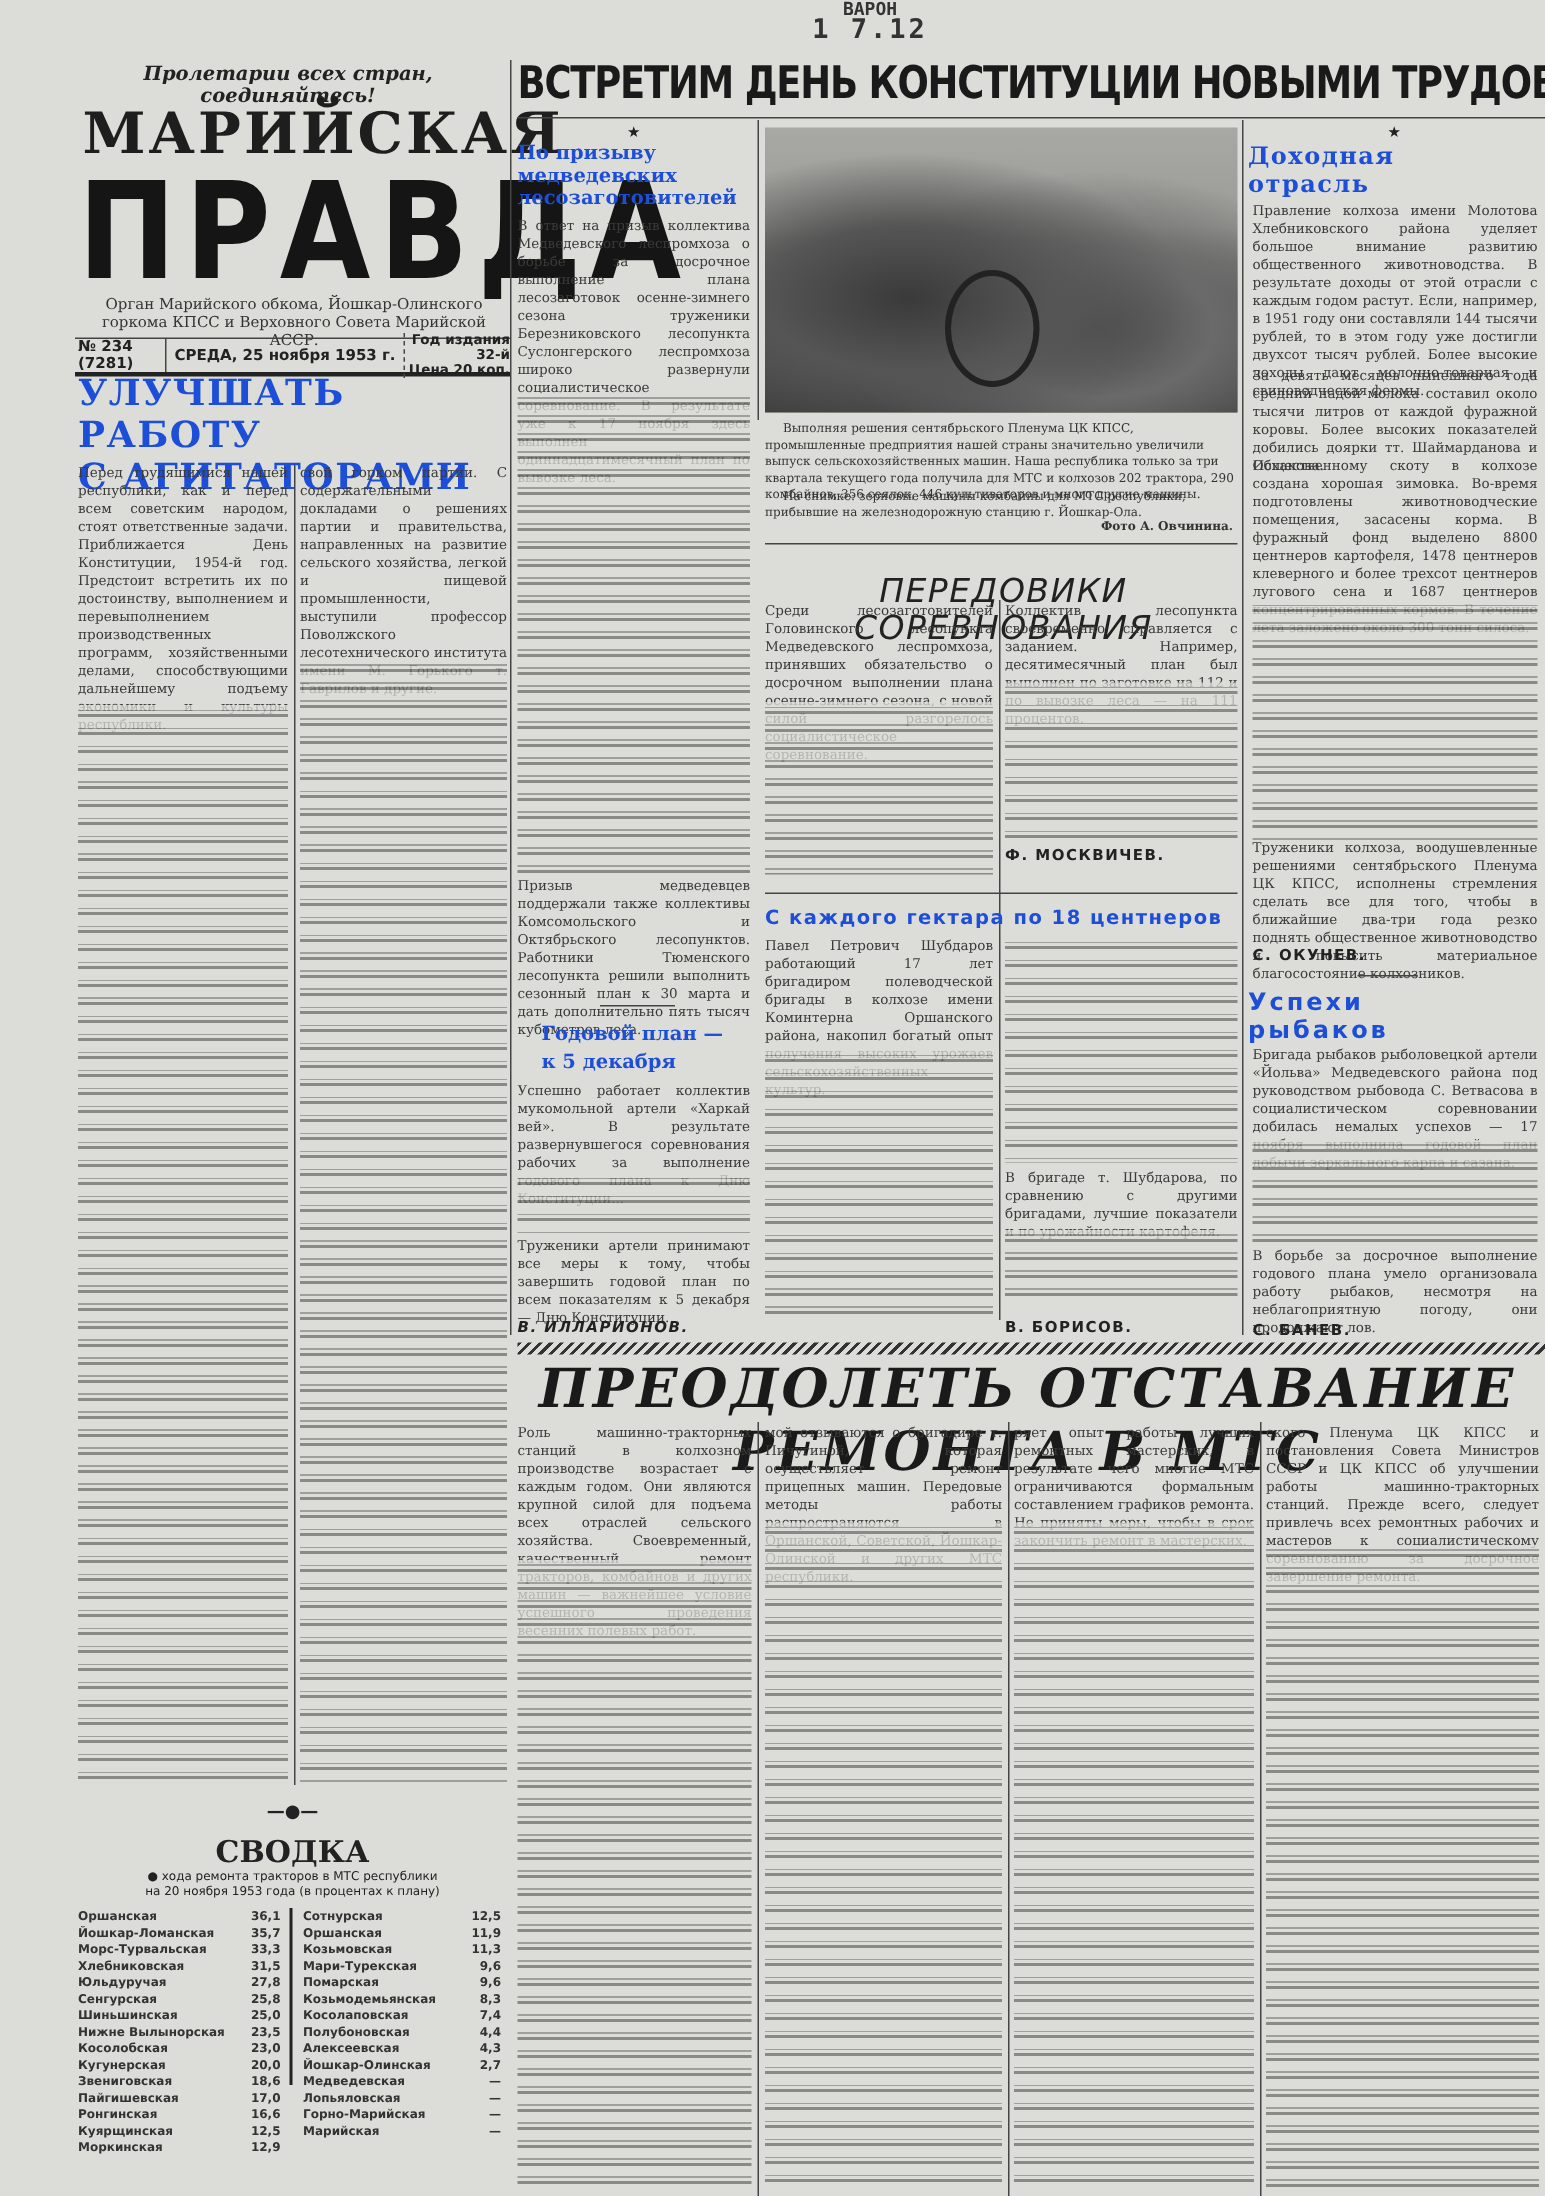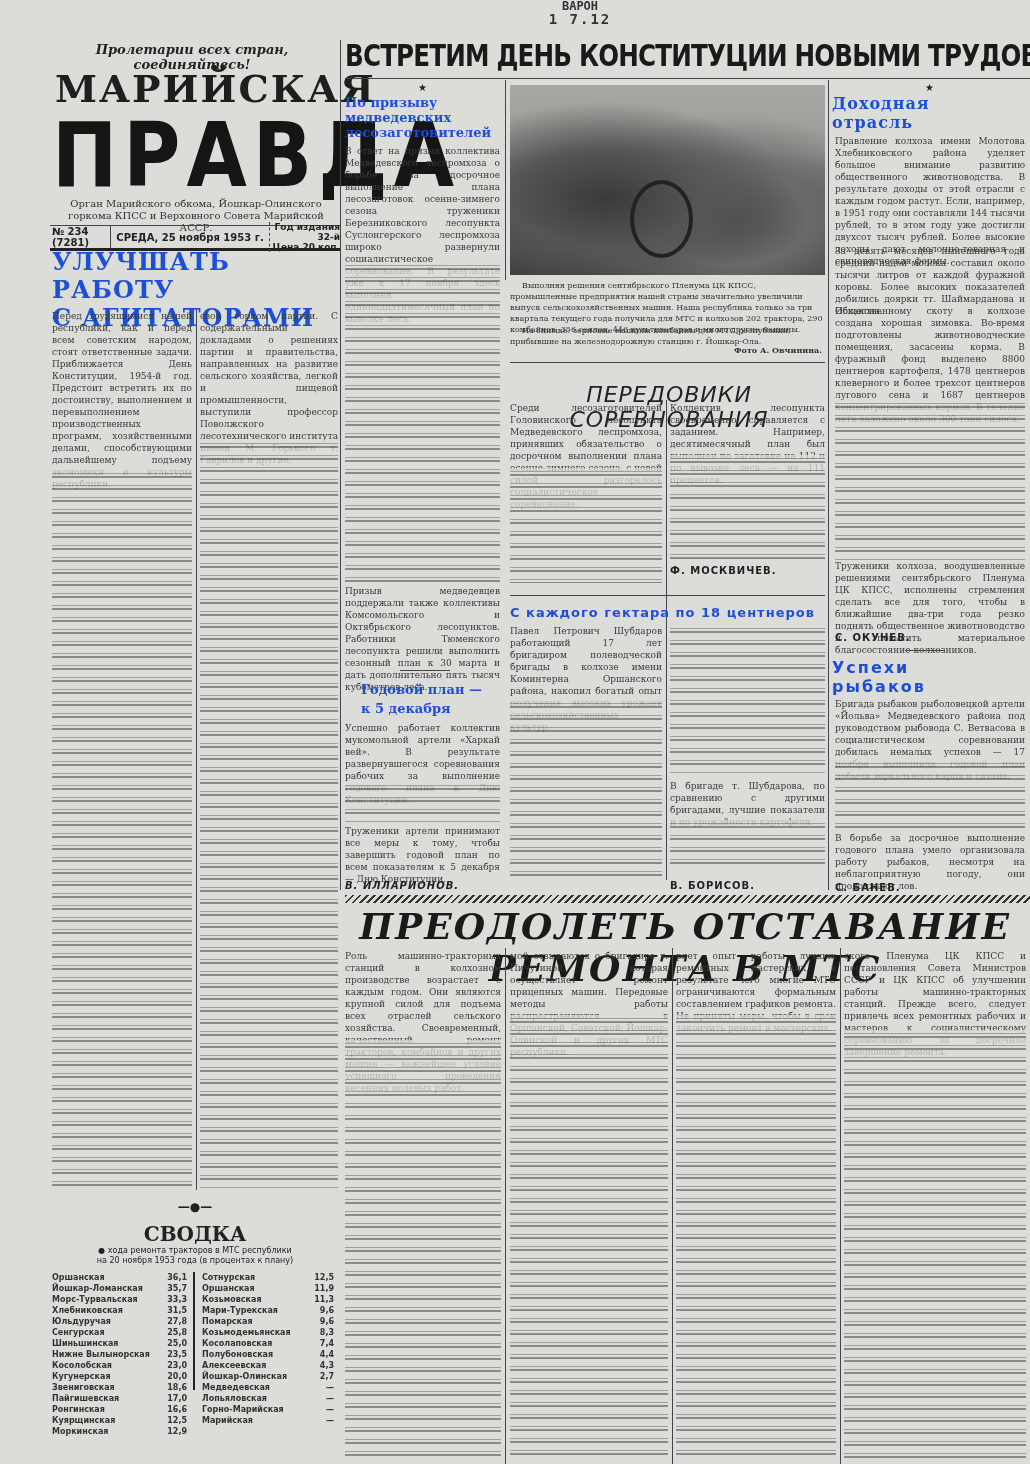--- a/index.html
+++ b/index.html
@@ -1,19 +1,19 @@
 <!DOCTYPE html>
 <html><head>
 <meta charset="utf-8">
 <style>
   html,body{margin:0;padding:0;}
   body{width:1030px;height:1464px;background:#dcdcd8;position:relative;overflow:hidden;font-family:"DejaVu Serif",serif;color:#222;}
   .abs{position:absolute;}
   .stamp{left:520px;top:0;width:120px;height:30px;font:bold 12px "DejaVu Sans Mono",monospace;color:#333;text-align:center;line-height:13px;}
-  .stamp .l2{font-size:14px;letter-spacing:2px;}
+  .stamp .l2{font-size:18px;letter-spacing:2px;}
   .motto{left:62px;top:42px;width:260px;text-align:center;font:italic bold 13px "DejaVu Serif",serif;color:#222;}
   .t1{left:55px;top:66px;width:280px;text-align:center;font:bold 38px "DejaVu Serif",serif;letter-spacing:2px;color:#1e1e1e;}
   .t2{left:52px;top:107px;width:286px;text-align:center;font:900 78px "DejaVu Sans",sans-serif;letter-spacing:6px;color:#151515;line-height:84px;transform:scaleY(1.15);transform-origin:top;}
   .organ{left:56px;top:198px;width:280px;text-align:center;font:10px "DejaVu Serif",serif;line-height:12px;color:#333;}
   .mast-bar{left:50px;top:225px;width:290px;height:22px;border-top:1px solid #444;border-bottom:3px solid #222;display:flex;font:bold 10px "DejaVu Sans",sans-serif;align-items:center;}
   .mast-bar .no{width:58px;border-right:1px solid #444;padding-left:2px;}
   .mast-bar .date{flex:1;text-align:center;}
   .mast-bar .year{width:70px;border-left:1px dashed #444;text-align:right;font-size:9px;line-height:10px;}
   .banner{left:345px;top:38px;width:685px;font:900 30px "DejaVu Sans",sans-serif;letter-spacing:-1px;transform:scaleX(0.82);transform-origin:left;white-space:nowrap;color:#1a1a1a;}
   .vline{background:#444;width:1px;}

